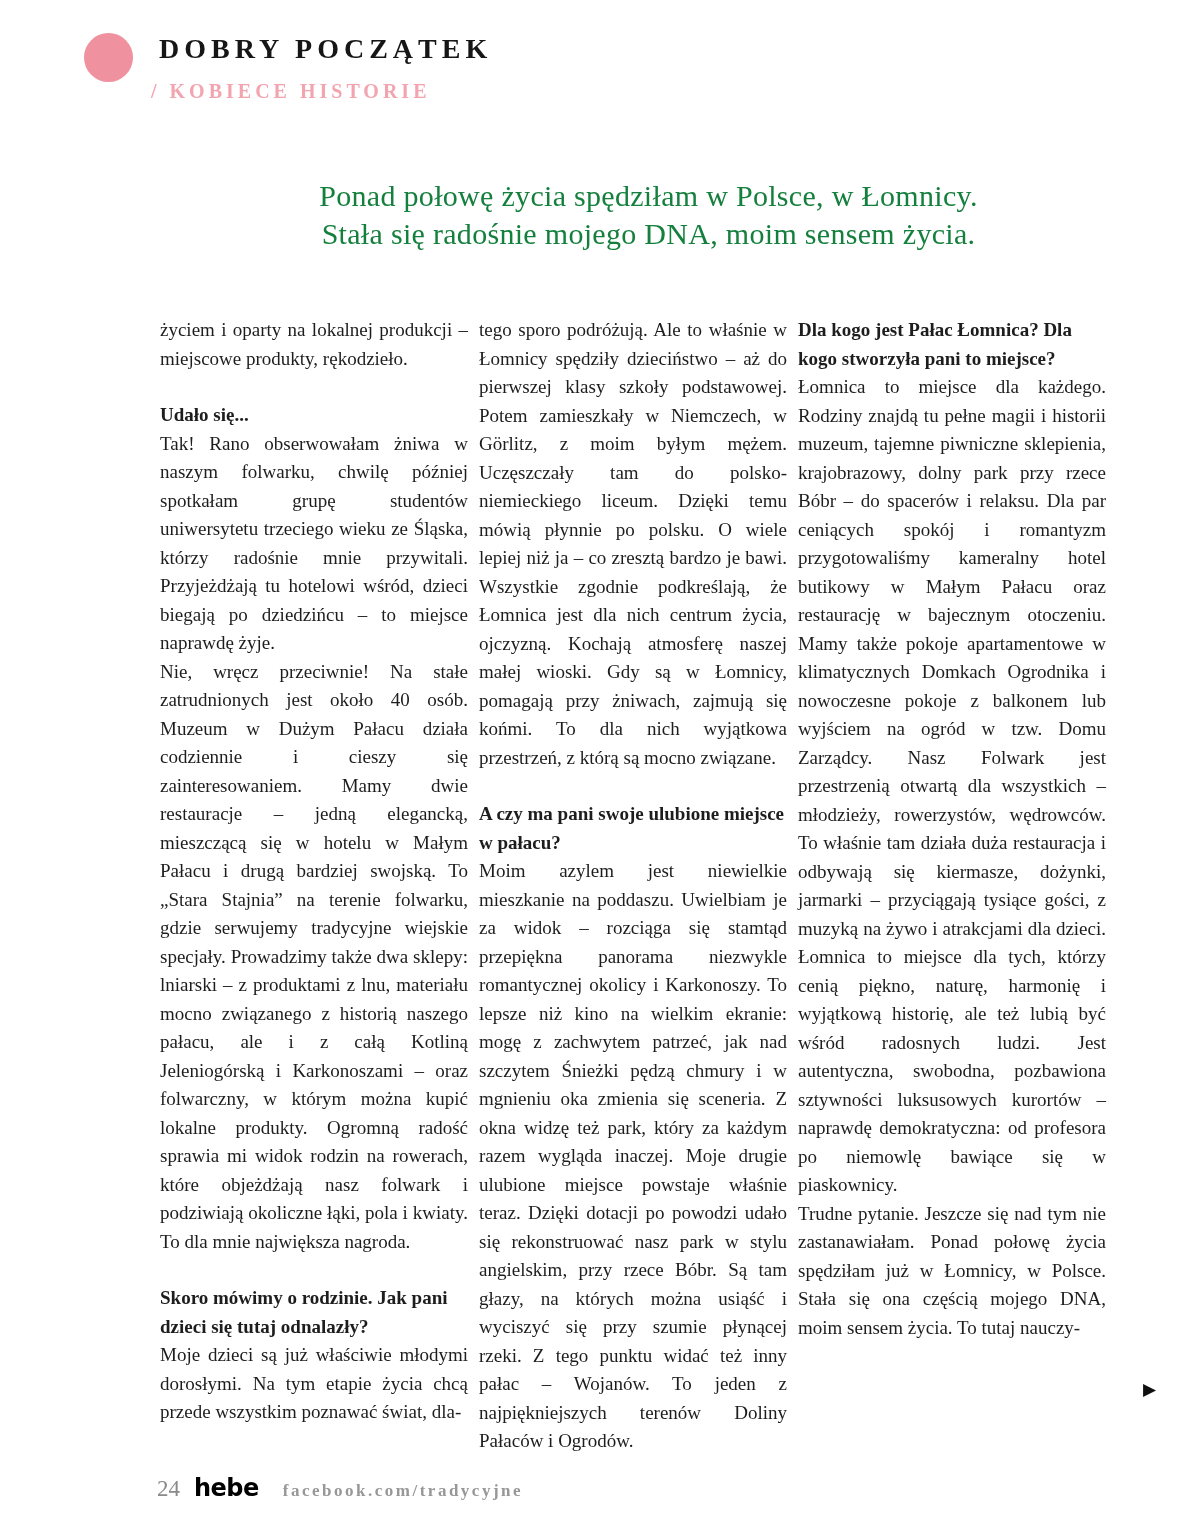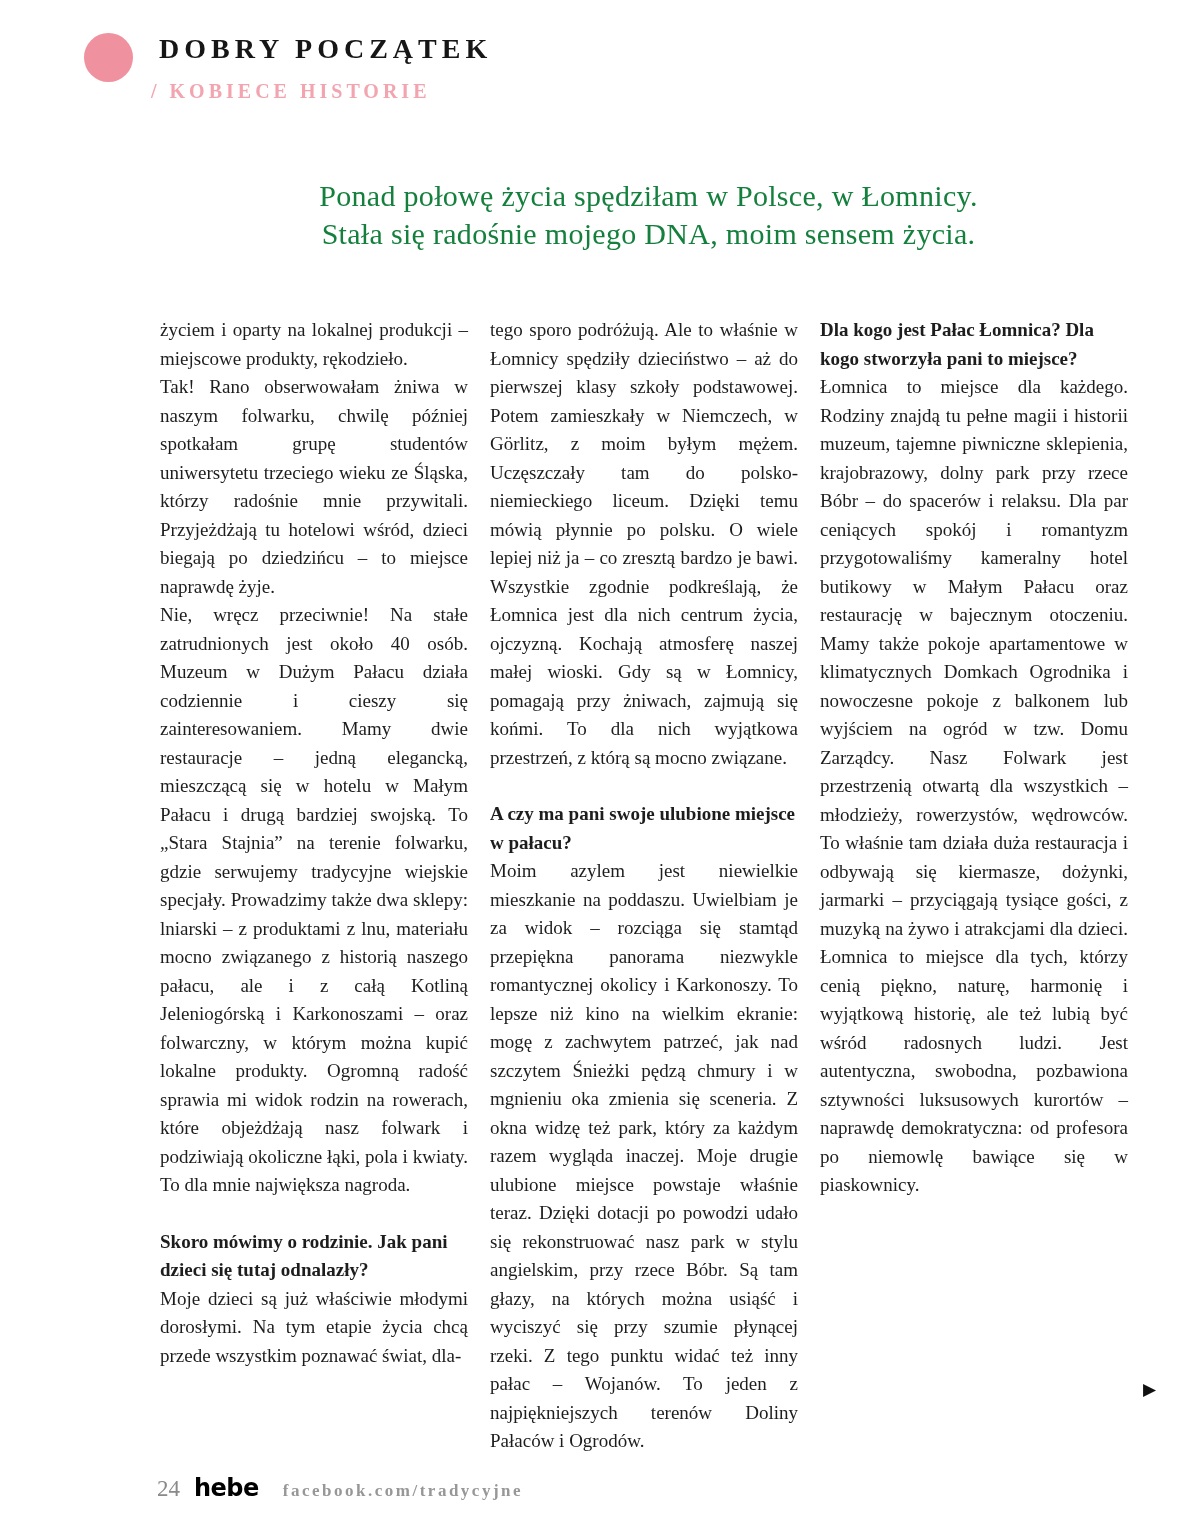--- a/index.html
+++ b/index.html
@@ -34,21 +34,21 @@
   .lede {
     position:absolute; left:0; top:177px; width:1203px;
     text-align:center;
     font-size:30px; line-height:38px;
     color:#15803d; letter-spacing:0.3px;
   }
 
   
   .columns {
     position:absolute; left:113px; top:316px; width:978px;
-    display:flex; gap:22px; align-items:flex-start;
+    display:flex; gap:11px; align-items:flex-start;
   }
   .col { width:308px; }
   .col p.block {
     margin:0;
     font-size:19px; line-height:28.5px;
     text-align:justify;
     color:var(--body-text,#1D1D1D);
   }
   .col p.question {
     font-weight:bold; text-align:left; margin-top:28px;
@@ -92,33 +92,35 @@
   <h2 class="kicker-sub">/ KOBIECE HISTORIE</h2>
 
   <div class="lede">
     <div>Ponad połowę życia spędziłam w Polsce, w Łomnicy.</div>
     <div>Stała się radośnie mojego DNA, moim sensem życia.</div>
   </div>
 
   <main class="columns">
     <div class="col">
         <p class="block body">życiem i oparty na lokalnej produkcji – miejscowe produkty, rękodzieło.</p>
+        <p class="block question">Udało się...</p>
         <p class="block body">Tak! Rano obserwowałam żniwa w naszym folwarku, chwilę później spotkałam grupę studentów uniwersytetu trzeciego wieku ze Śląska, którzy radośnie mnie przywitali. Przyjeżdżają tu hotelowi wśród, dzieci biegają po dziedzińcu – to miejsce naprawdę żyje.</p>
         <p class="block body">Nie, wręcz przeciwnie! Na stałe zatrudnionych jest około 40 osób. Muzeum w Dużym Pałacu działa codziennie i cieszy się zainteresowaniem. Mamy dwie restauracje – jedną elegancką, mieszczącą się w hotelu w Małym Pałacu i drugą bardziej swojską. To „Stara Stajnia” na terenie folwarku, gdzie serwujemy tradycyjne wiejskie specjały. Prowadzimy także dwa sklepy: lniarski – z produktami z lnu, materiału mocno związanego z historią naszego pałacu, ale i z całą Kotliną Jeleniogórską i Karkonoszami – oraz folwarczny, w którym można kupić lokalne produkty. Ogromną radość sprawia mi widok rodzin na rowerach, które objeżdżają nasz folwark i podziwiają okoliczne łąki, pola i kwiaty. To dla mnie największa nagroda.</p>
         <p class="block question">Skoro mówimy o rodzinie. Jak pani dzieci się tutaj odnalazły?</p>
         <p class="block body">Moje dzieci są już właściwie młodymi dorosłymi. Na tym etapie życia chcą przede wszystkim poznawać świat, dla-</p>
       </div>
     <div class="col">
         <p class="block body">tego sporo podróżują. Ale to właśnie w Łomnicy spędziły dzieciństwo – aż do pierwszej klasy szkoły podstawowej. Potem zamieszkały w Niemczech, w Görlitz, z moim byłym mężem. Uczęszczały tam do polsko-niemieckiego liceum. Dzięki temu mówią płynnie po polsku. O wiele lepiej niż ja – co zresztą bardzo je bawi. Wszystkie zgodnie podkreślają, że Łomnica jest dla nich centrum życia, ojczyzną. Kochają atmosferę naszej małej wioski. Gdy są w Łomnicy, pomagają przy żniwach, zajmują się końmi. To dla nich wyjątkowa przestrzeń, z którą są mocno związane.</p>
         <p class="block question">A czy ma pani swoje ulubione miejsce w pałacu?</p>
         <p class="block body">Moim azylem jest niewielkie mieszkanie na poddaszu. Uwielbiam je za widok – rozciąga się stamtąd przepiękna panorama niezwykle romantycznej okolicy i Karkonoszy. To lepsze niż kino na wielkim ekranie: mogę z zachwytem patrzeć, jak nad szczytem Śnieżki pędzą chmury i w mgnieniu oka zmienia się sceneria. Z okna widzę też park, który za każdym razem wygląda inaczej. Moje drugie ulubione miejsce powstaje właśnie teraz. Dzięki dotacji po powodzi udało się rekonstruować nasz park w stylu angielskim, przy rzece Bóbr. Są tam głazy, na których można usiąść i wyciszyć się przy szumie płynącej rzeki. Z tego punktu widać też inny pałac – Wojanów. To jeden z najpiękniejszych terenów Doliny Pałaców i Ogrodów.</p>
       </div>
     <div class="col">
         <p class="block question">Dla kogo jest Pałac Łomnica? Dla kogo stworzyła pani to miejsce?</p>
         <p class="block body">Łomnica to miejsce dla każdego. Rodziny znajdą tu pełne magii i historii muzeum, tajemne piwniczne sklepienia, krajobrazowy, dolny park przy rzece Bóbr – do spacerów i relaksu. Dla par ceniących spokój i romantyzm przygotowaliśmy kameralny hotel butikowy w Małym Pałacu oraz restaurację w bajecznym otoczeniu. Mamy także pokoje apartamentowe w klimatycznych Domkach Ogrodnika i nowoczesne pokoje z balkonem lub wyjściem na ogród w tzw. Domu Zarządcy. Nasz Folwark jest przestrzenią otwartą dla wszystkich – młodzieży, rowerzystów, wędrowców. To właśnie tam działa duża restauracja i odbywają się kiermasze, dożynki, jarmarki – przyciągają tysiące gości, z muzyką na żywo i atrakcjami dla dzieci. Łomnica to miejsce dla tych, którzy cenią piękno, naturę, harmonię i wyjątkową historię, ale też lubią być wśród radosnych ludzi. Jest autentyczna, swobodna, pozbawiona sztywności luksusowych kurortów – naprawdę demokratyczna: od profesora po niemowlę bawiące się w piaskownicy.</p>
+        <p class="block body">Trudne pytanie. Jeszcze się nad tym nie zastanawiałam. Ponad połowę życia spędziłam już w Łomnicy, w Polsce. Stała się ona częścią mojego DNA, moim sensem życia. To tutaj nauczy-</p>
       </div>
   </main>
 
   <div class="cont-arrow">▶</div>
 
   <footer class="footer">
     <span class="pageno">24</span>
     <span class="logo">hebe</span>
     <span class="social">facebook.com/tradycyjne</span>
   </footer>

